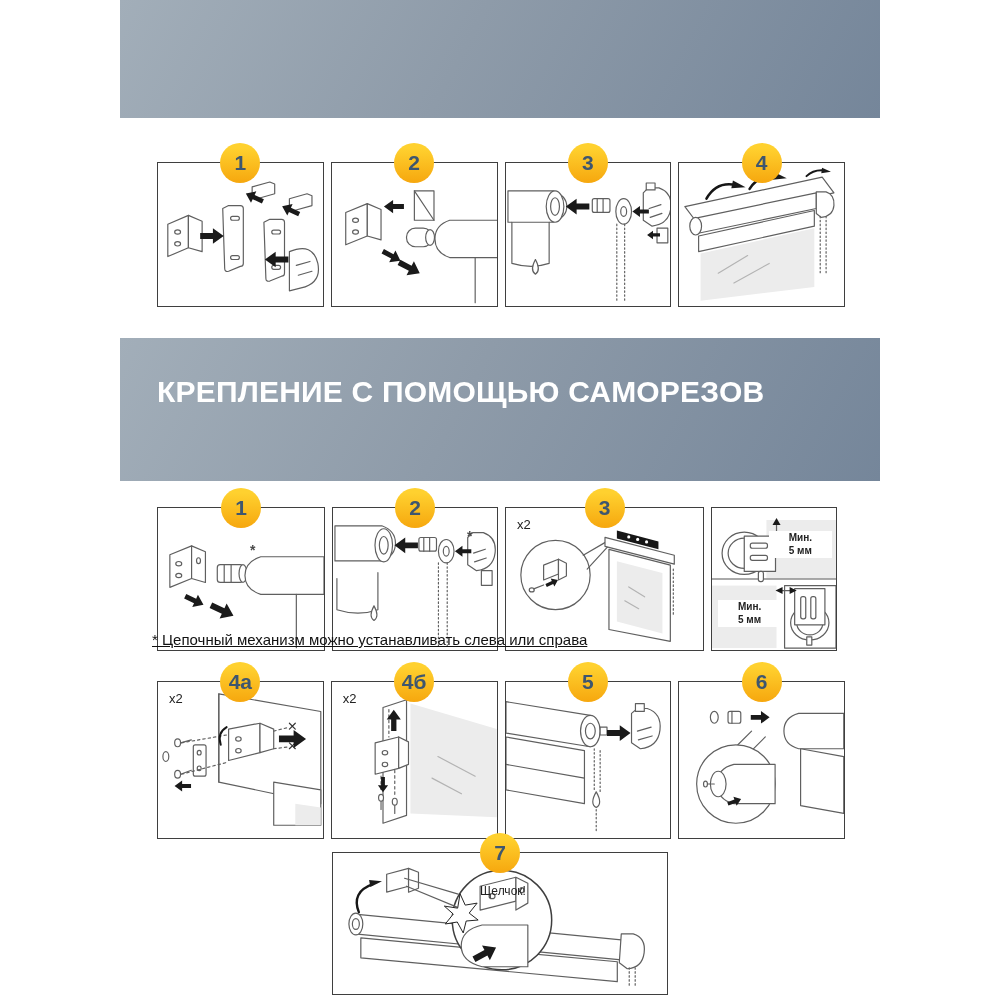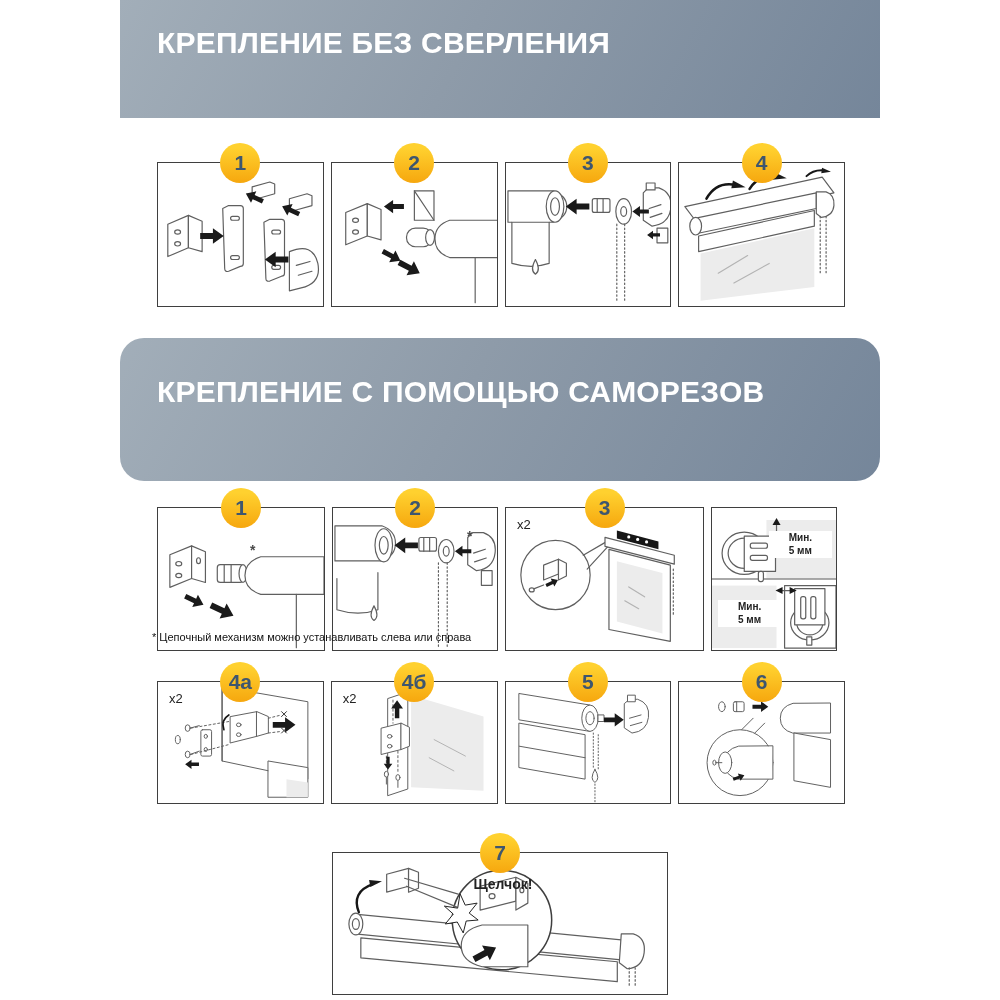--- a/index.html
+++ b/index.html
@@ -4,71 +4,70 @@
 <style>
   html,body{margin:0;padding:0;background:#fff;}
   .page{position:relative;width:1000px;height:1000px;background:#fff;overflow:hidden;
         font-family:"Liberation Sans",sans-serif;}
 
   
   .band{position:absolute;left:120px;width:760px;box-sizing:border-box;color:#fff;
         padding-left:37px;
         background:linear-gradient(118deg,#a2aeb9 0%,#8e9ba9 45%,#75869a 100%);}
   .band-1{top:0;height:118px;padding-top:26px;}
-  .band-2{top:338px;height:143px;padding-top:37px;border-radius:24px;}
+  .band-2{top:338px;height:143px;padding-top:37px;}
   .band-title{margin:0;font-size:30px;font-weight:bold;letter-spacing:.2px;line-height:1.12;}
   .band-sub{margin:3px 0 0;font-size:21px;font-weight:normal;line-height:1.2;}
 
   
   .row{position:absolute;display:flex;gap:7px;}
   .row-1{left:157px;top:162px;width:688px;height:145px;}
   .row-2{left:157px;top:507px;width:680px;height:144px;}
-  .row-3{left:157px;top:681px;width:688px;height:123px;}
+  .row-3{left:157px;top:681px;width:688px;height:158px;}
   .row-4{left:332px;top:852px;width:336px;height:143px;}
   .card{position:relative;flex:1;background:#fff;border:1.5px solid #3f3f3f;box-sizing:border-box;}
   .row-2 .c1{flex:0 0 168px}.row-2 .c2{flex:0 0 166px}.row-2 .c3{flex:0 0 199px}.row-2 .c4{flex:0 0 126px}
   .row-4 .card{flex:0 0 336px}
 
   .badge{position:absolute;top:-20px;left:50%;transform:translateX(-50%);
          width:40px;height:40px;border-radius:50%;z-index:3;
          display:flex;align-items:center;justify-content:center;
          font-size:21px;font-weight:bold;color:#3e566f;
          background:linear-gradient(180deg,#ffd12f 12%,#f6a70e 100%);}
   .qty{position:absolute;top:9px;left:11px;font-size:13px;color:#222;z-index:2;}
   .ast{position:absolute;font-size:14px;font-weight:bold;color:#4a4a4a;z-index:2;}
   .ast-1{top:34px;left:92px;}
   .ast-2{top:20px;left:134px;}
-  .footnote{position:absolute;left:152px;top:631px;font-size:11px;color:#111;}
+  .footnote{position:absolute;left:152px;top:631px;font-size:15px;color:#111;text-decoration:underline;}
   .minlbl{position:absolute;background:#fff;padding:1px 20px;font-size:10px;font-weight:bold;
           color:#222;line-height:1.25;z-index:2;text-align:left;}
   .minlbl-1{top:23px;right:4px;}
   .minlbl-2{top:92px;left:6px;}
   .minlbl span{display:block;}
-  .callout{position:absolute;left:170px;top:23px;transform:translateX(-50%);
-           font-size:14px;font-weight:bold;color:#222;z-index:2;}
+  .callout{position:absolute;left:170px;top:31px;transform:translateX(-50%);
+           font-size:12px;font-weight:normal;color:#222;z-index:2;}
 
   
   svg.art{position:absolute;inset:0;width:100%;height:100%;}
   .ln{stroke:#5f5f5f;stroke-width:1.2;fill:#fff;stroke-linejoin:round;stroke-linecap:round;}
   .nf{fill:none;}
   .ar{fill:#1a1a1a;stroke:none;}
   .dash{stroke-dasharray:2.5 3;fill:none;}
   .dot{stroke-dasharray:1.5 2.5;fill:none;}
   .gl{stroke:#b3b3b3;}
   .curve{fill:none;stroke:#161616;stroke-width:2.6;stroke-linecap:round;}
   .gray{fill:#ececec;stroke:none;}
   .dark{fill:#161616;stroke:none;}
 </style>
 </head>
 <body>
 
 <div class="page">
 
   <div class="band band-1">
-    <h1 class="band-title">КРЕПЛЕНИЕ БЕЗ СВЕРЛЕНИЯ</h1>
   </div>
 
   <div class="row row-1">
 
     <div class="card">
       <div class="badge">1</div>
       <svg class="art" viewBox="0 0 168 141">
         <g class="ln">
           <path d="M10,60 L31,51 L31,84 L10,93 Z"></path>
             <path d="M31,51 L45,57 L45,88 L31,84 Z"></path>

